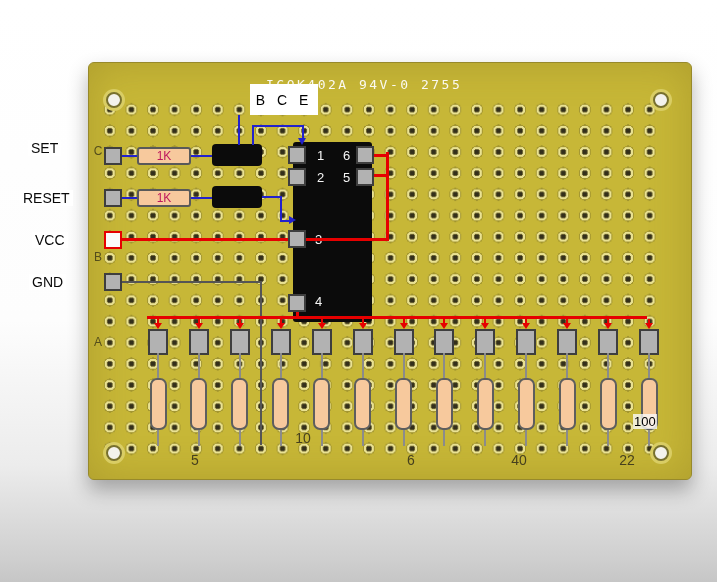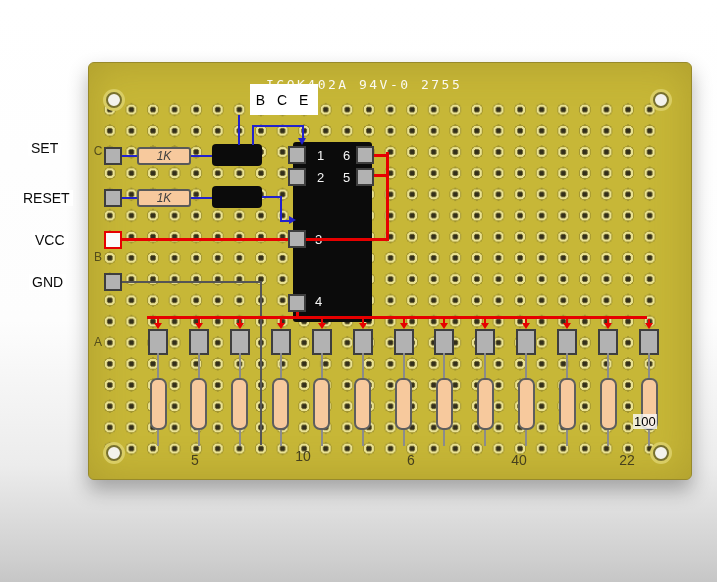--- a/index.html
+++ b/index.html
@@ -20,21 +20,21 @@
   .rowlabel{position:absolute;width:14px;text-align:center;font-size:12px;color:#3a3516;opacity:.8;}
   .colmarker{position:absolute;width:26px;text-align:center;font-size:14px;color:#46401e;}
   .siglabel{position:absolute;font-size:14px;color:#0a0a0a;background:#fff;padding:0 3px;}
   .bcebox{position:absolute;left:204px;top:84px;width:68px;height:31px;background:#fff;
     display:flex;align-items:center;justify-content:center;font-size:14px;letter-spacing:4px;color:#000;margin-left:46px;}
   .pad{position:absolute;width:18px;height:18px;box-sizing:border-box;
     background:var(--pad-fill,#b2b2b2);border:2px solid #3e3e3e;}
   .pad.vccpad{background:#fbfbfb;border-color:var(--wire-power,#e60000);}
   .res1k{position:absolute;left:137px;width:54px;height:18px;box-sizing:border-box;
     background:var(--resistor-body,#f7c99d);border:2px solid #595959;border-radius:3px;
-    display:flex;align-items:center;justify-content:center;font-size:12px;color:#404040;font-style:italic;}
+    display:flex;align-items:center;justify-content:center;font-size:12px;color:#be185d;}
   .transistor{position:absolute;left:212px;width:50px;height:22px;background:#0b0b0b;border-radius:4px;}
   .ic{position:absolute;left:293px;top:142px;width:79px;height:180px;background:#0b0b0b;border-radius:3px;}
   .icpin{position:absolute;color:#f5f5f5;font-size:13px;}
   .wire{position:absolute;}
   .blue{background:var(--wire-signal,#2222cc);}
   .red{background:var(--wire-power,#e60000);}
   .grayw{background:var(--wire-ground,#555555);}
   .tri{position:absolute;width:0;height:0;}
   .tri.down-blue{border-left:4px solid transparent;border-right:4px solid transparent;border-top:7px solid var(--wire-signal,#2222cc);}
   .tri.right-blue{border-top:4px solid transparent;border-bottom:4px solid transparent;border-left:7px solid var(--wire-signal,#2222cc);}
@@ -204,17 +204,17 @@
   <div class="siglabel" style="left:28px;top:140px">SET</div>
   <div class="siglabel" style="left:20px;top:190px">RESET</div>
   <div class="siglabel" style="left:32px;top:232px">VCC</div>
   <div class="siglabel" style="left:29px;top:274px">GND</div>
   <div class="val100">100</div>
 
 <div class="rowlabel" style="left: 91px; top: 144px;">C</div>
     <div class="rowlabel" style="left: 91px; top: 250px;">B</div>
     <div class="rowlabel" style="left: 91px; top: 335px;">A</div>
     <div class="colmarker" style="left: 182px; top: 452px;">5</div>
-    <div class="colmarker" style="left: 290px; top: 448px;">10</div>
+    <div class="colmarker" style="left: 290px; top: 430px;">10</div>
     <div class="colmarker" style="left: 398px; top: 452px;">6</div>
     <div class="colmarker" style="left: 506px; top: 452px;">40</div>
     <div class="colmarker" style="left: 614px; top: 452px;">22</div>
   </div>
 
 </body></html>

